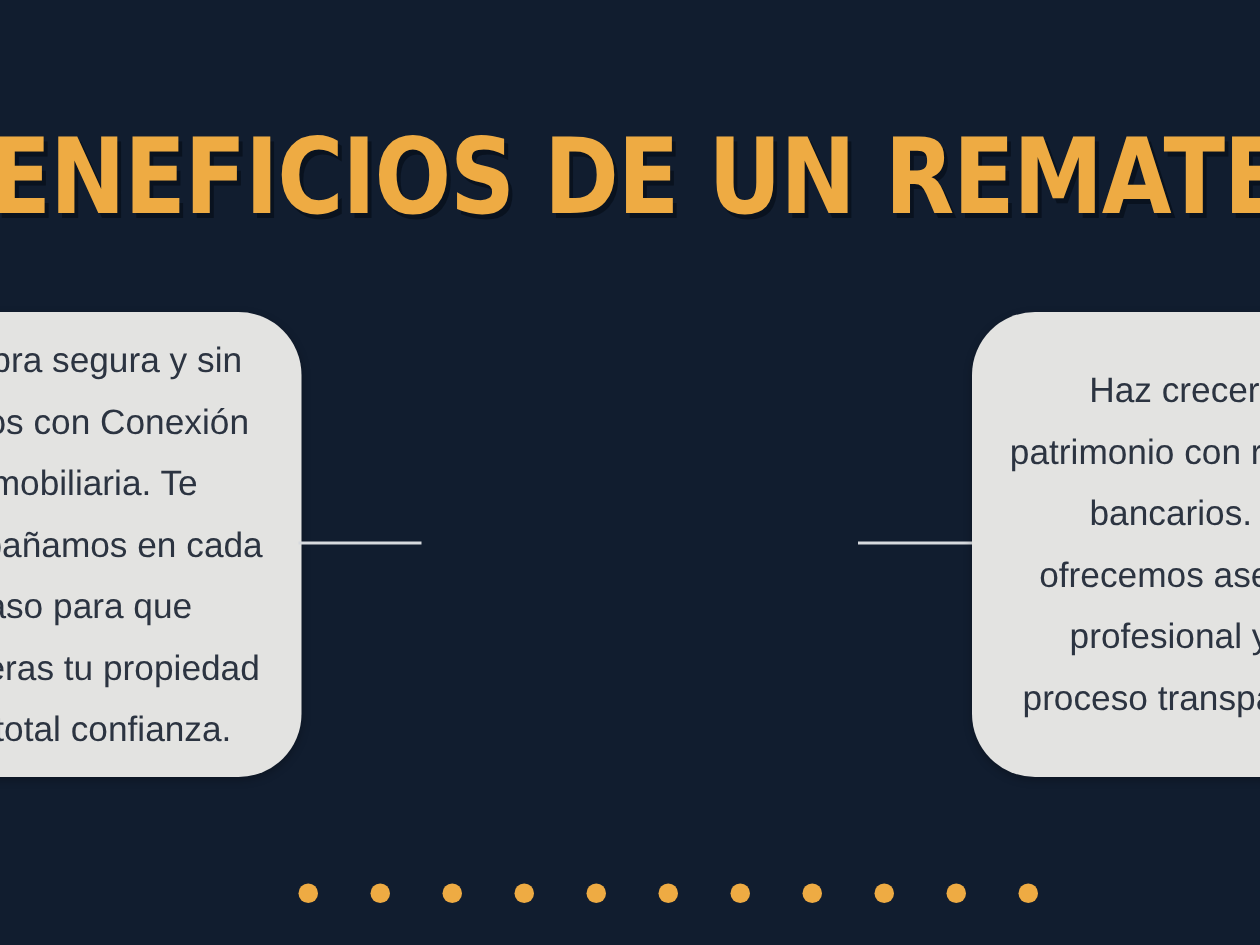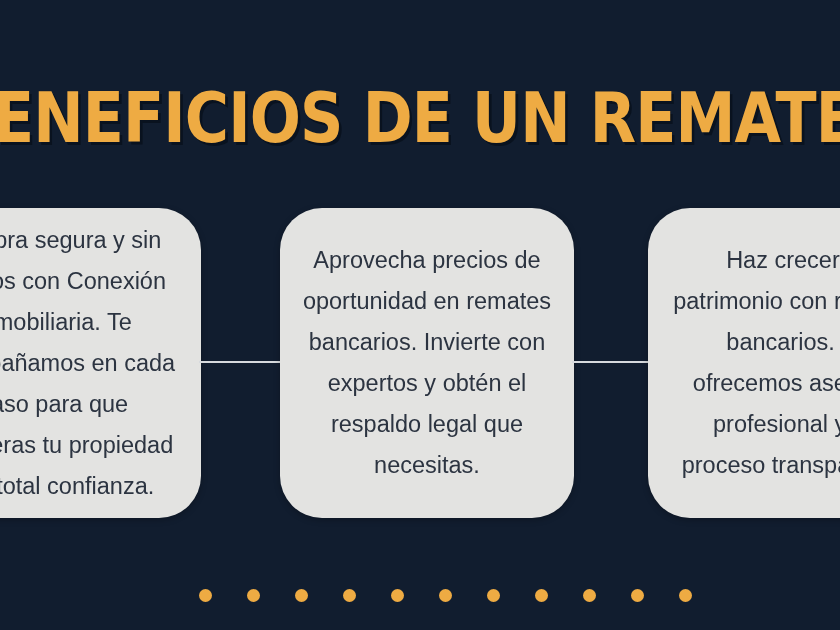--- a/index.html
+++ b/index.html
@@ -117,23 +117,20 @@
   <div class="title-band">
     <div class="title-text">BENEFICIOS DE UN REMATE BANCARIO</div>
   </div>
 
   <div class="card" id="card-left">
     <p>Compra segura y sin riesgos con Conexión Inmobiliaria. Te acompañamos en cada paso para que adquieras tu propiedad con total confianza.</p>
   </div>
 
   <div class="connector" id="connector-1"></div>
 
-  <div class="card" id="card-center">
-    <p>Aprovecha precios de oportunidad en remates bancarios. Invierte con expertos y obtén el respaldo legal que necesitas.</p>
-  </div>
 
   <div class="connector" id="connector-2"></div>
 
   <div class="card" id="card-right">
     <p>Haz crecer tu patrimonio con remates bancarios. Te ofrecemos asesoría profesional y un proceso transparente.</p>
   </div>
 
   <div id="dot-row">
       <div class="dot" style="background: rgb(238, 171, 67);"></div>
       <div class="dot" style="background: rgb(238, 171, 67);"></div>

